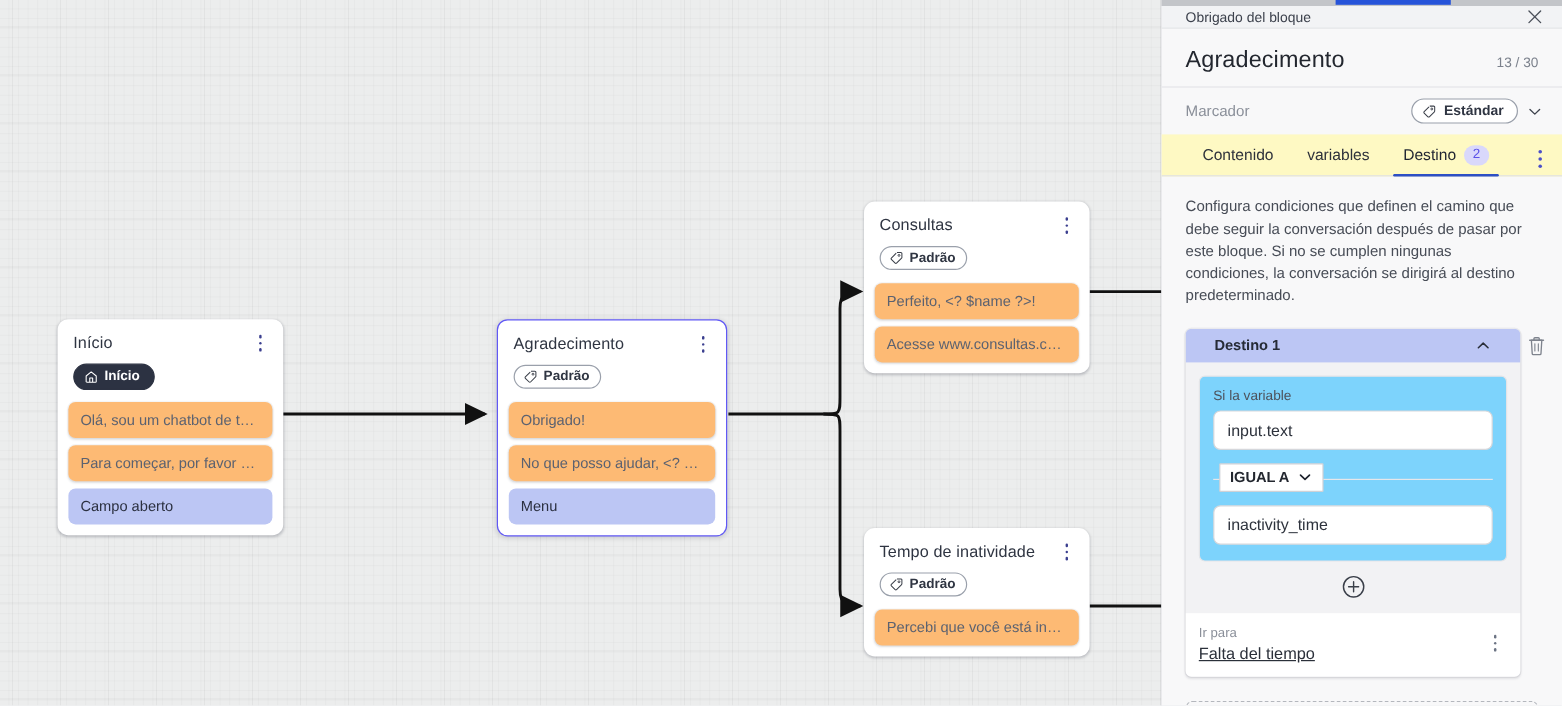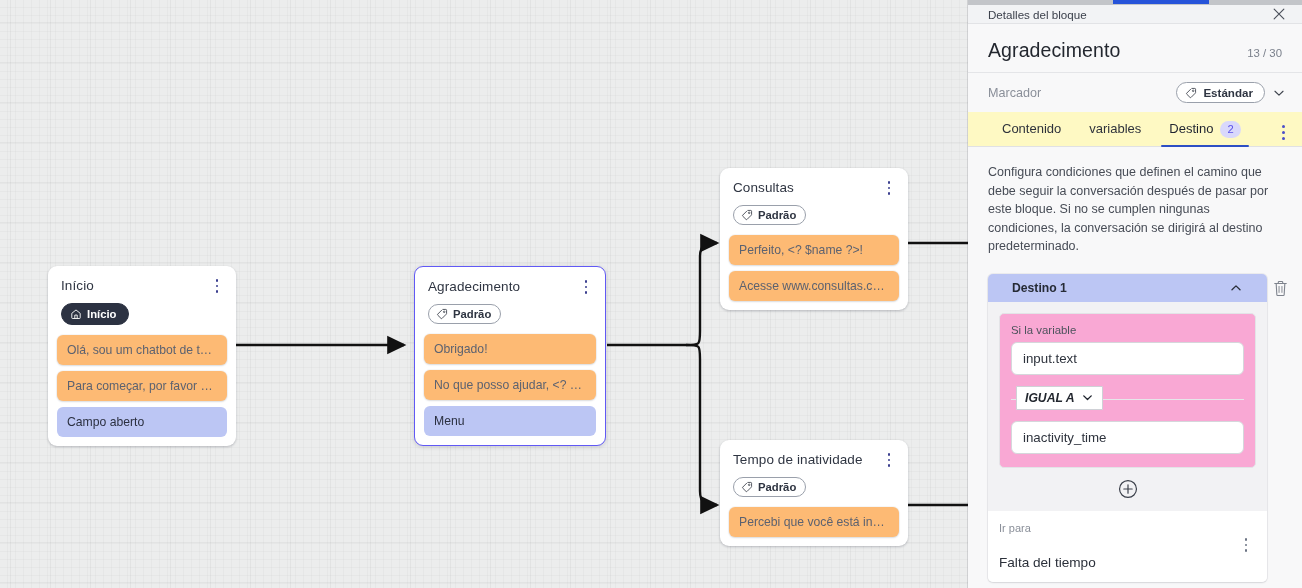--- a/index.html
+++ b/index.html
@@ -163,50 +163,49 @@
     box-shadow: 0 1px 2px rgba(16,24,40,0.10), 0 0 0 1px rgba(16,24,40,0.05);
   }
   .dest-head {
     background: #bcc6f4; padding: 7px 24px;
     display: flex; align-items: center; justify-content: space-between;
     cursor: pointer;
   }
   .dest-head-label { font-size: 12.2px; color: #262b36; font-weight: 700; }
   .dest-body { padding: 11px 11px 0 11px; }
   .cond-box {
-    background: #f9a8d4; border: 1px solid #e3e4e7; border-radius: 5px;
+    background: #7dd3fc; border: 1px solid #e3e4e7; border-radius: 5px;
     padding: 10px 11px 13px 11px; position: relative;
   }
   .cond-label { font-size: 11.4px; color: #4d525c; margin-bottom: 6px; }
   .field {
     border: 1px solid #d5d7db; border-radius: 6px; background: #fff;
     padding: 8px 11px; font-size: 13.3px; color: #2e333d;
     cursor: text;
   }
   .op-line { position: relative; margin: 11px 0 9px 0; height: 26px; }
   .op-line::before {
     content: ""; position: absolute; left: 0; right: 0; top: 13px; height: 1px; background: #e6e7ea;
   }
   .op-select {
     position: absolute; left: 5px; top: 0;
     display: inline-flex; align-items: center; gap: 7px;
     background: #fff; border: 1px solid #cfd1d6; border-radius: 1px;
     padding: 4px 8px; font-size: 12.2px; color: #23272f; font-weight: 700;
     cursor: pointer;
-    font-style: italic;
   }
   .plus-row { display: flex; justify-content: center; padding: 11px 0 12px 0; }
   .plus-btn { width: 20px; height: 20px; cursor: pointer; }
 
   .goto-box {
     background: #fff; padding: 10px 13px 12px 11px;
     display: flex; align-items: center; justify-content: space-between;
   }
   .goto-label { font-size: 11px; color: #8a8f99; line-height: 14px; }
-  .goto-value { font-size: 13.6px; color: #2b303a; margin-top: 20px; }
+  .goto-value { font-size: 13.6px; color: #2b303a; margin-top: 2px; text-decoration: underline; }
   .goto-kebab {
     width: 16px; height: 20px; display: flex; flex-direction: column;
     align-items: center; justify-content: center; gap: 3px; cursor: pointer;
   }
   .goto-kebab i { width: 2.8px; height: 2.8px; border-radius: 50%; background: #6c7484; display: block; }
 
   .trash-btn { width: 17px; height: 19px; margin-top: 5px; cursor: pointer; flex: 0 0 auto; }
 
   .add-dest {
     margin: 20px 20px 0 20px;
@@ -335,21 +334,21 @@
   </div>
 
   <div id="panel">
 
     <div id="topbars">
       <div id="topbar-gray"></div>
       <div id="topbar-blue"></div>
     </div>
 
     <div class="panel-head">
-      <div class="panel-head-title">Detalles del bloque</div>
+      <div class="panel-head-title">Obrigado del bloque</div>
       <svg class="close-x" viewBox="0 0 20 20" fill="none">
         <path d="M4.6 4.6 L15.4 15.4 M15.4 4.6 L4.6 15.4" stroke="#4a4f59" stroke-width="1.25" stroke-linecap="round"></path>
       </svg>
     </div>
 
     <div class="panel-body">
 
       <div class="title-row">
         <div class="block-title">Agradecimento</div>
         <div class="char-count">13 / 30</div>

